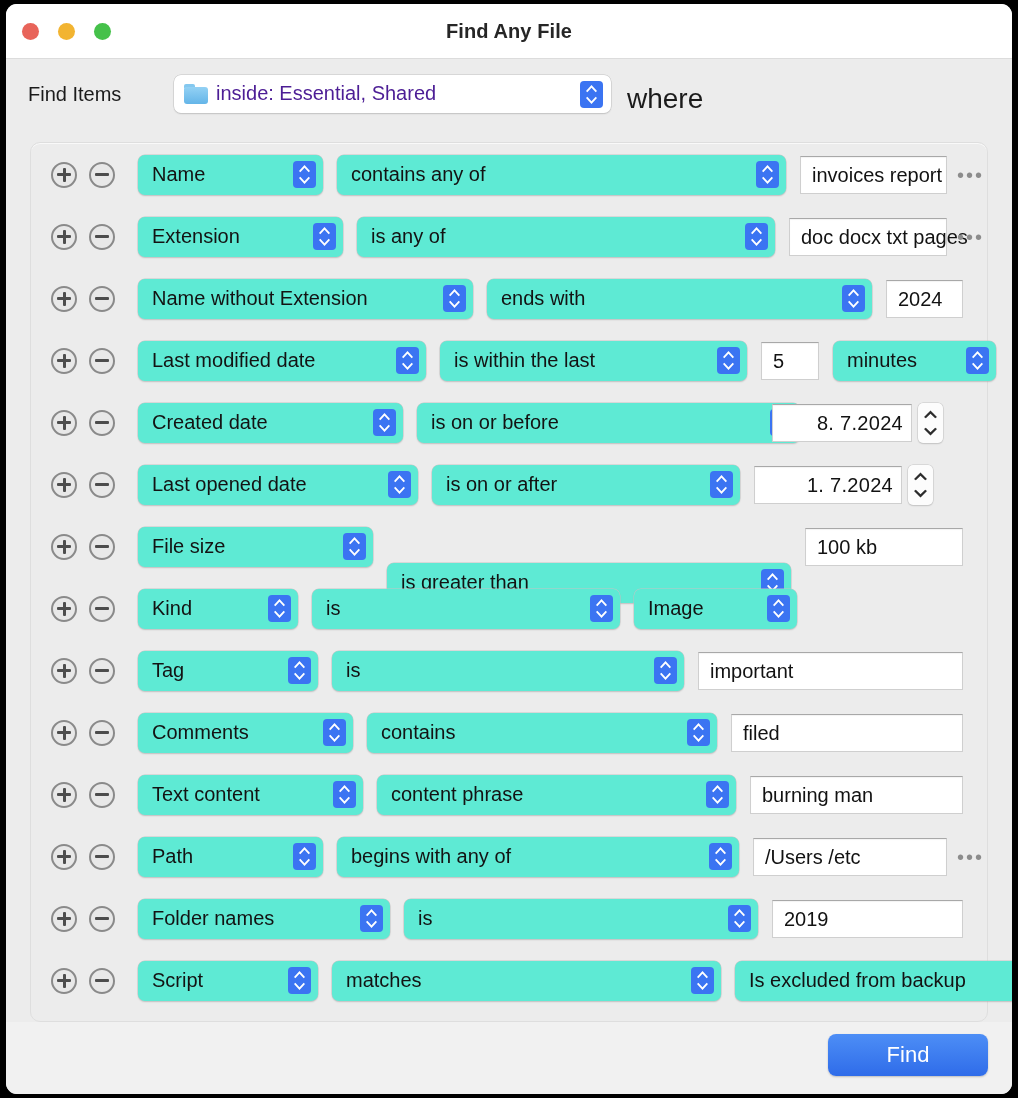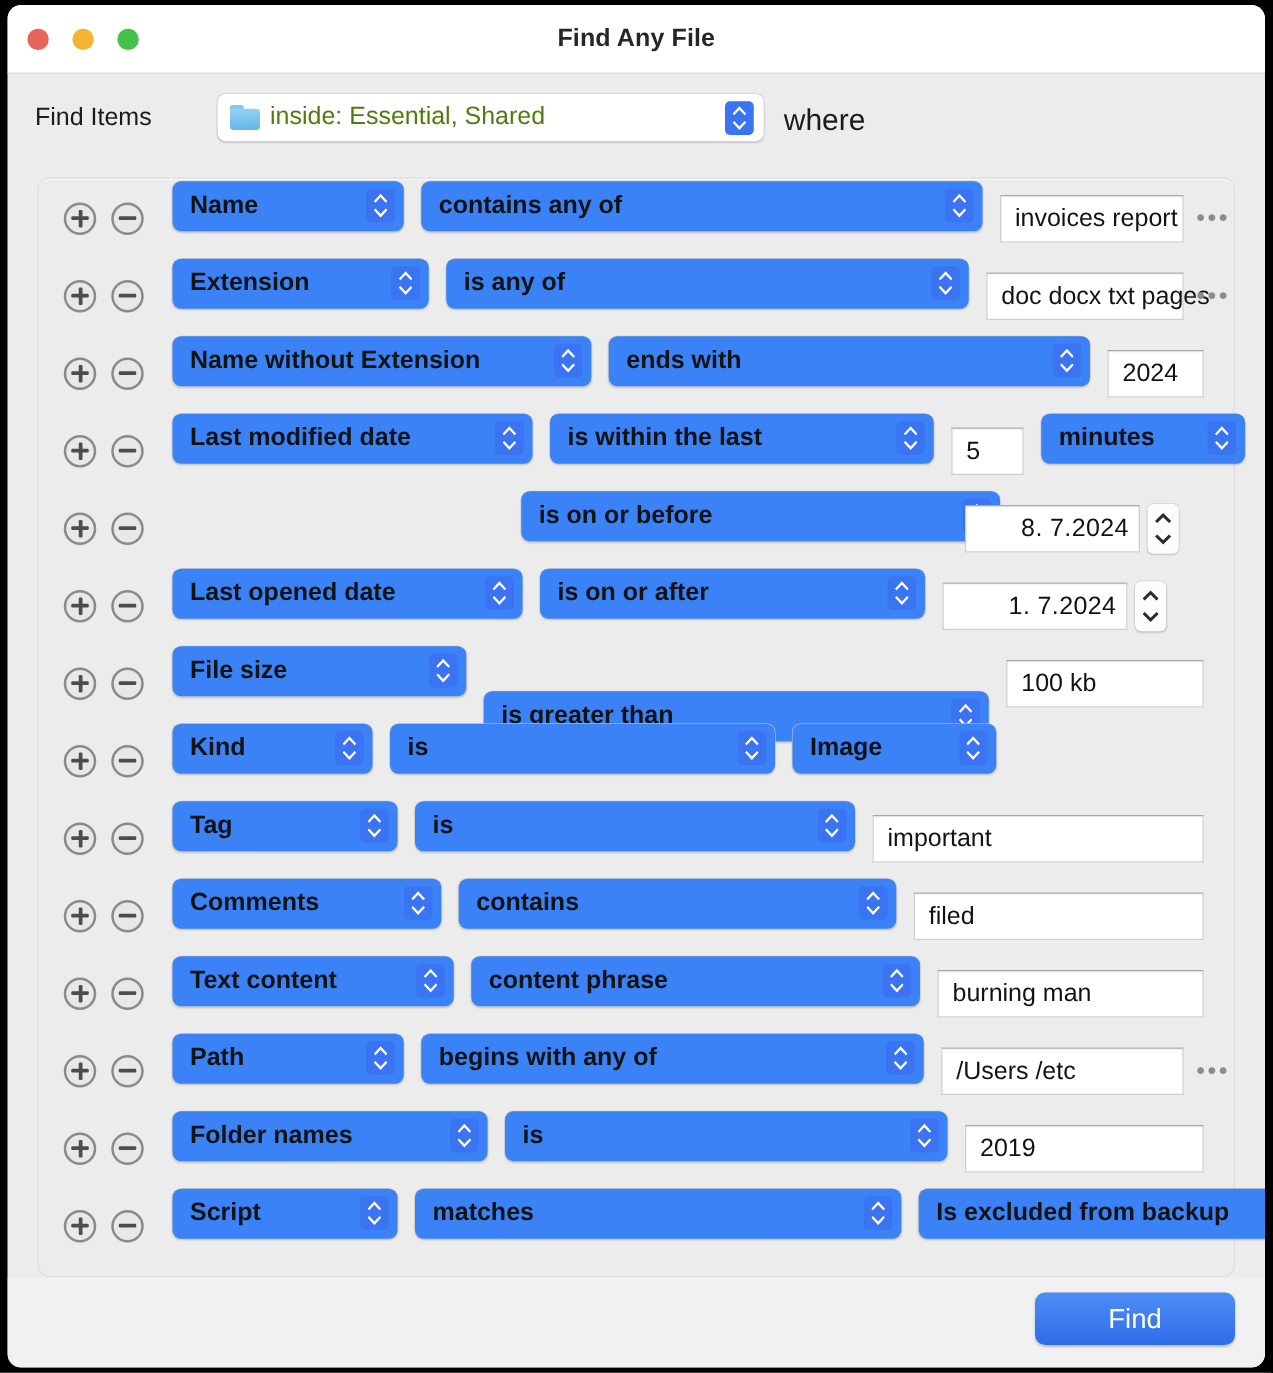--- a/index.html
+++ b/index.html
@@ -82,27 +82,27 @@
   #scope-folder-icon .body {
     position: absolute; left: 0; top: 3px;
     width: 24px; height: 17px;
     background: linear-gradient(180deg,#93d1f4 0%, #64b5e8 100%);
     border-radius: 2px 3px 3px 3px;
   }
   #scope-label {
     position: absolute;
     left: 42px; top: 7px;
     font-size: 20px;
-    color: #4d7c0f;
+    color: #4c1d95;
     white-space: nowrap;
   }
   #where-label {
     position: absolute;
     left: 621px; top: 24px;
-    font-size: 24px;
+    font-size: 28px;
     color: #1b1b1b;
   }
 
   
   .bluestep {
     position: absolute;
     width: 23px; height: 27px;
     background: #3b74f2;
     border-radius: 4px;
   }
@@ -159,26 +159,25 @@
     position: absolute;
     left: 9.5px; top: 3.5px;
     width: 3px; height: 14px;
     background: #4d4d4d;
     border-radius: 1px;
   }
 
   
   .popup {
     position: absolute;
-    top: 0;
+    top: 10px;
     height: 40px;
-    background: #3b82f6;
+    background: #5eead4;
     border-radius: 7px;
     box-shadow: 0 0 0 0.5px #c6c6c6, 0 1px 1.6px rgba(0,0,0,0.18);
-    font-weight: bold;
   }
   .popup > .ptext {
     position: absolute;
     left: 14px; top: 8px;
     font-size: 20px;
     color: #131313;
     white-space: nowrap;
   }
   .popup > .bluestep {
     top: 6px;
@@ -349,20 +348,24 @@
           <span class="ftext">5</span>
         </div>
         <div class="popup" style="left:0802px; width:163px;">
           <span class="ptext">minutes</span>
           <span class="bluestep" style="right:7px;"></span>
         </div>
       </div>
       <div class="row" style="top: 250px;">
         <div class="rowbtn plus"></div>
         <div class="rowbtn minus"></div>
+        <div class="popup" style="left:107px; width:265px;">
+          <span class="ptext">Created date</span>
+          <span class="bluestep" style="right:7px;"></span>
+        </div>
         <div class="popup" style="left:386px; width:383px;">
           <span class="ptext">is on or before</span>
           <span class="bluestep" style="right:7px;"></span>
         </div>
         <div class="field date" style="left:741px; width:140px;">
           <span class="ftext">8.  7.2024</span>
         </div>
         <div class="datestep" style="left:887px;"></div>
       </div>
       <div class="row" style="top: 312px;">

